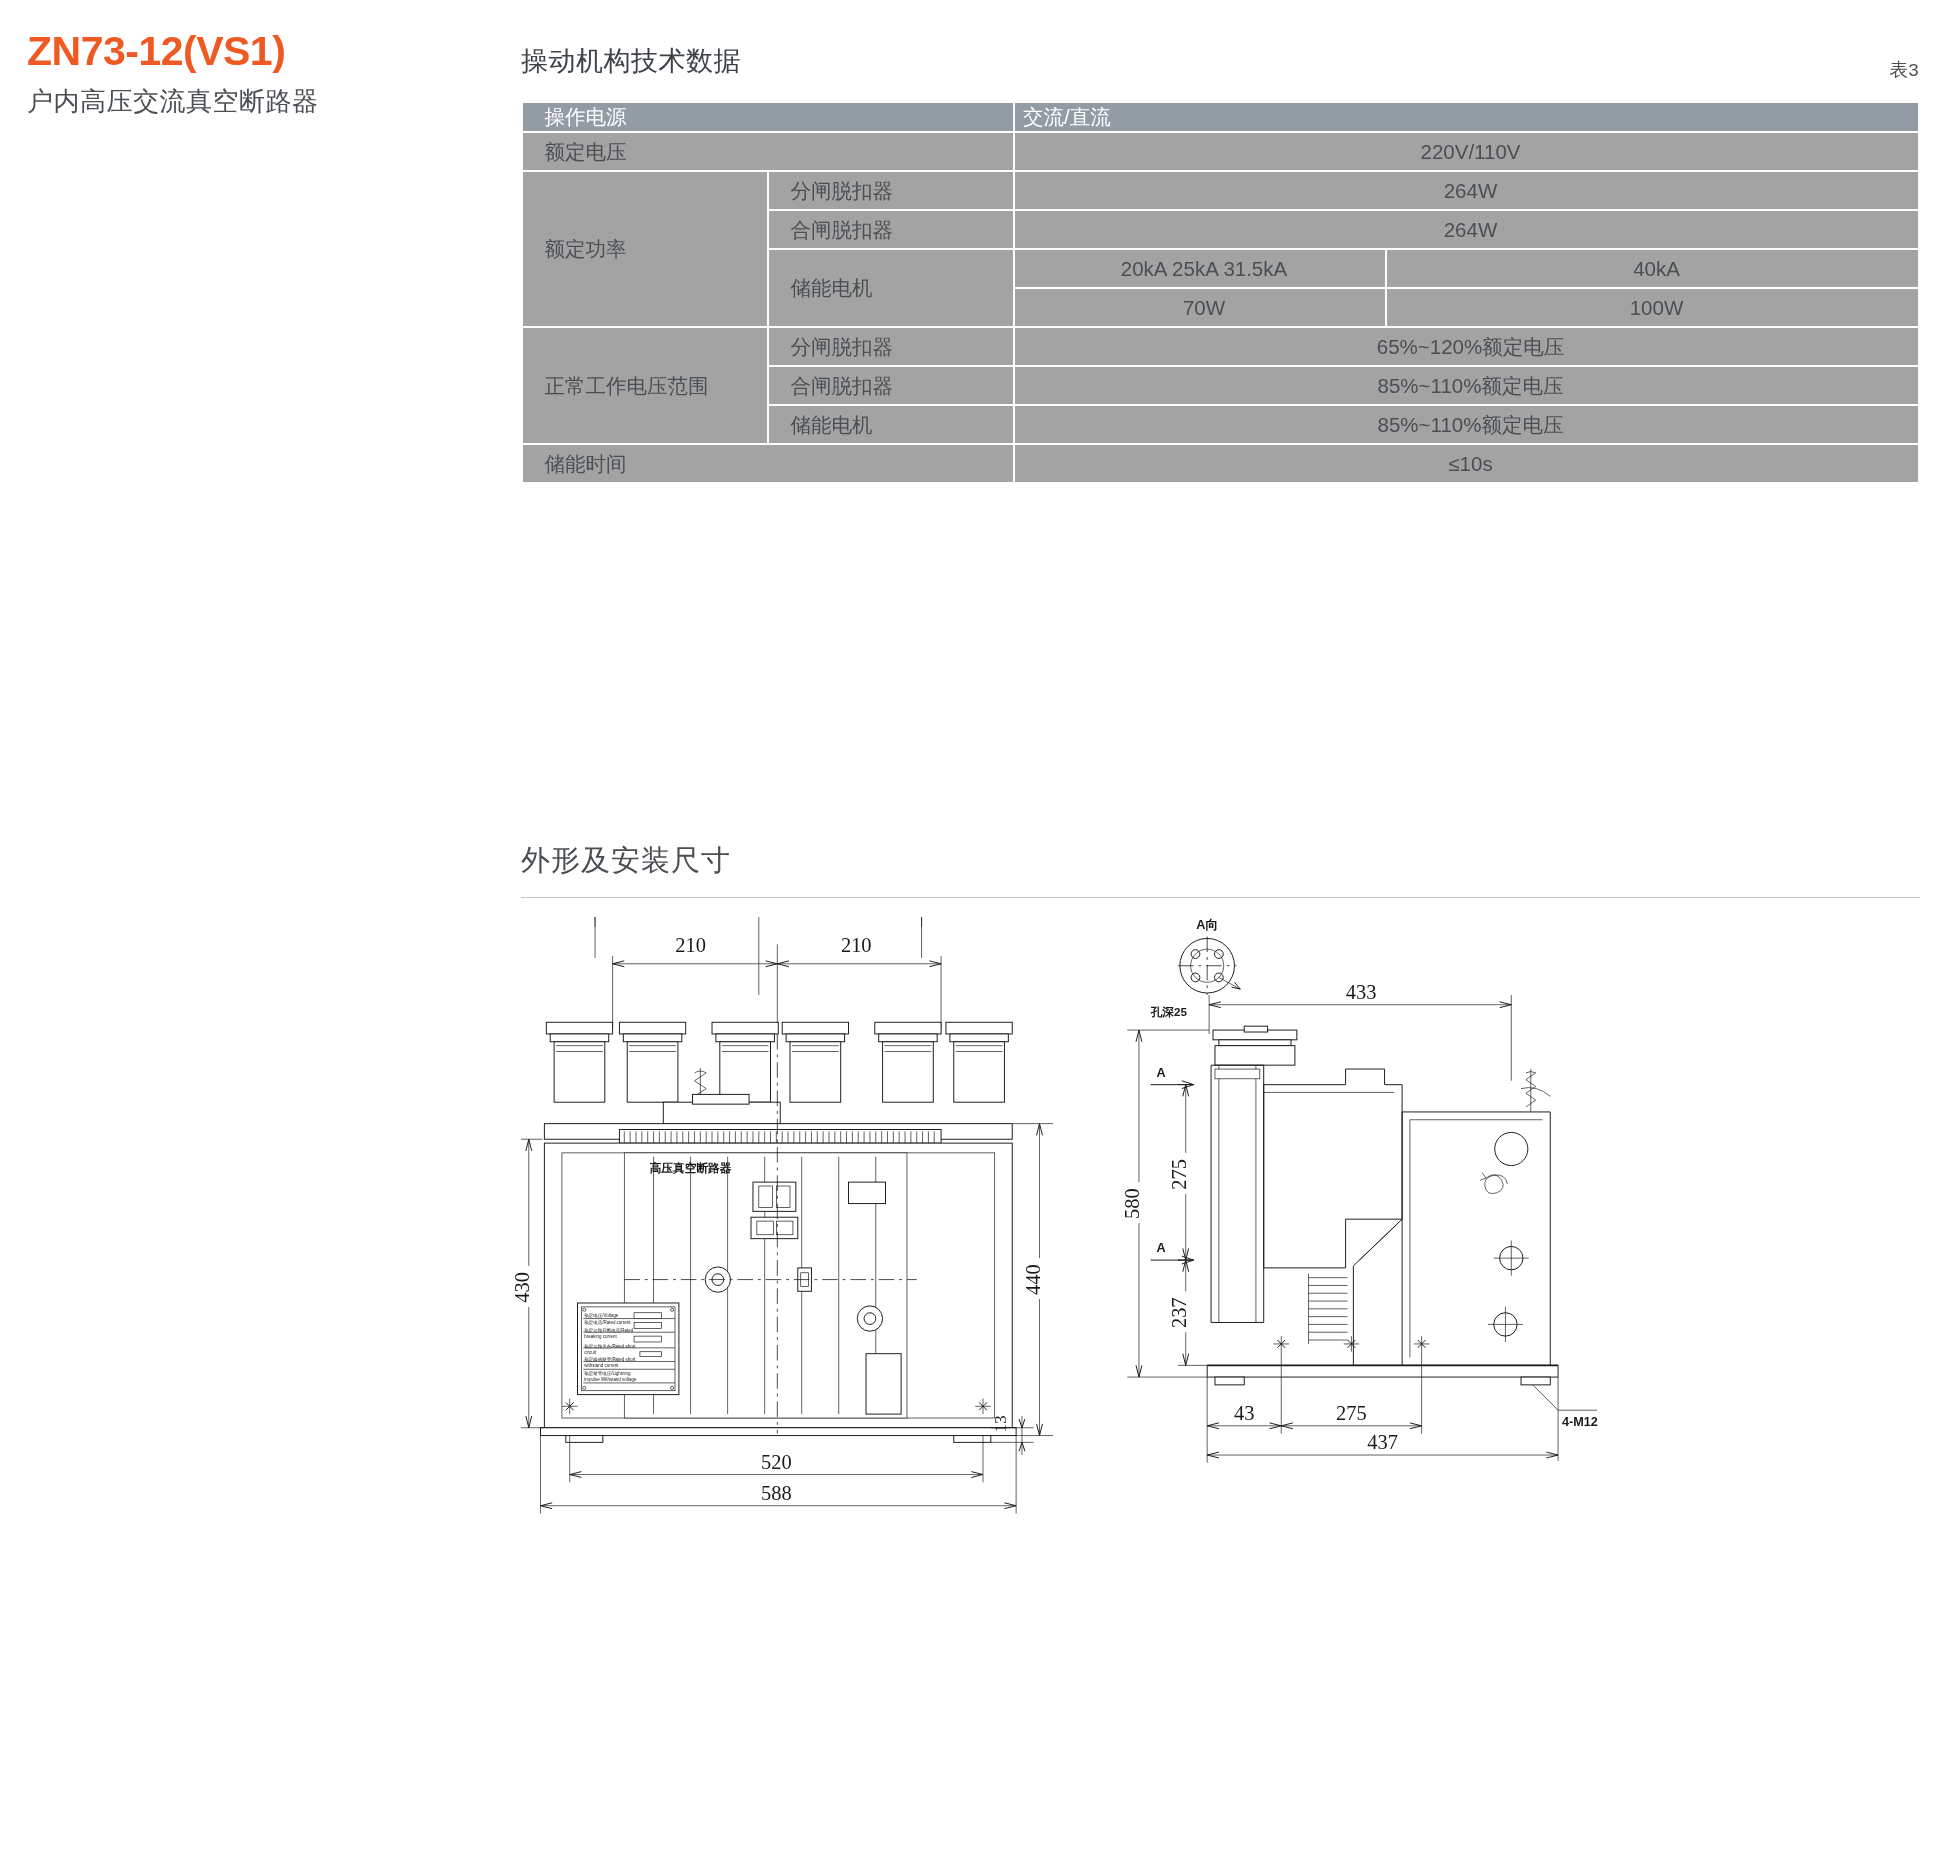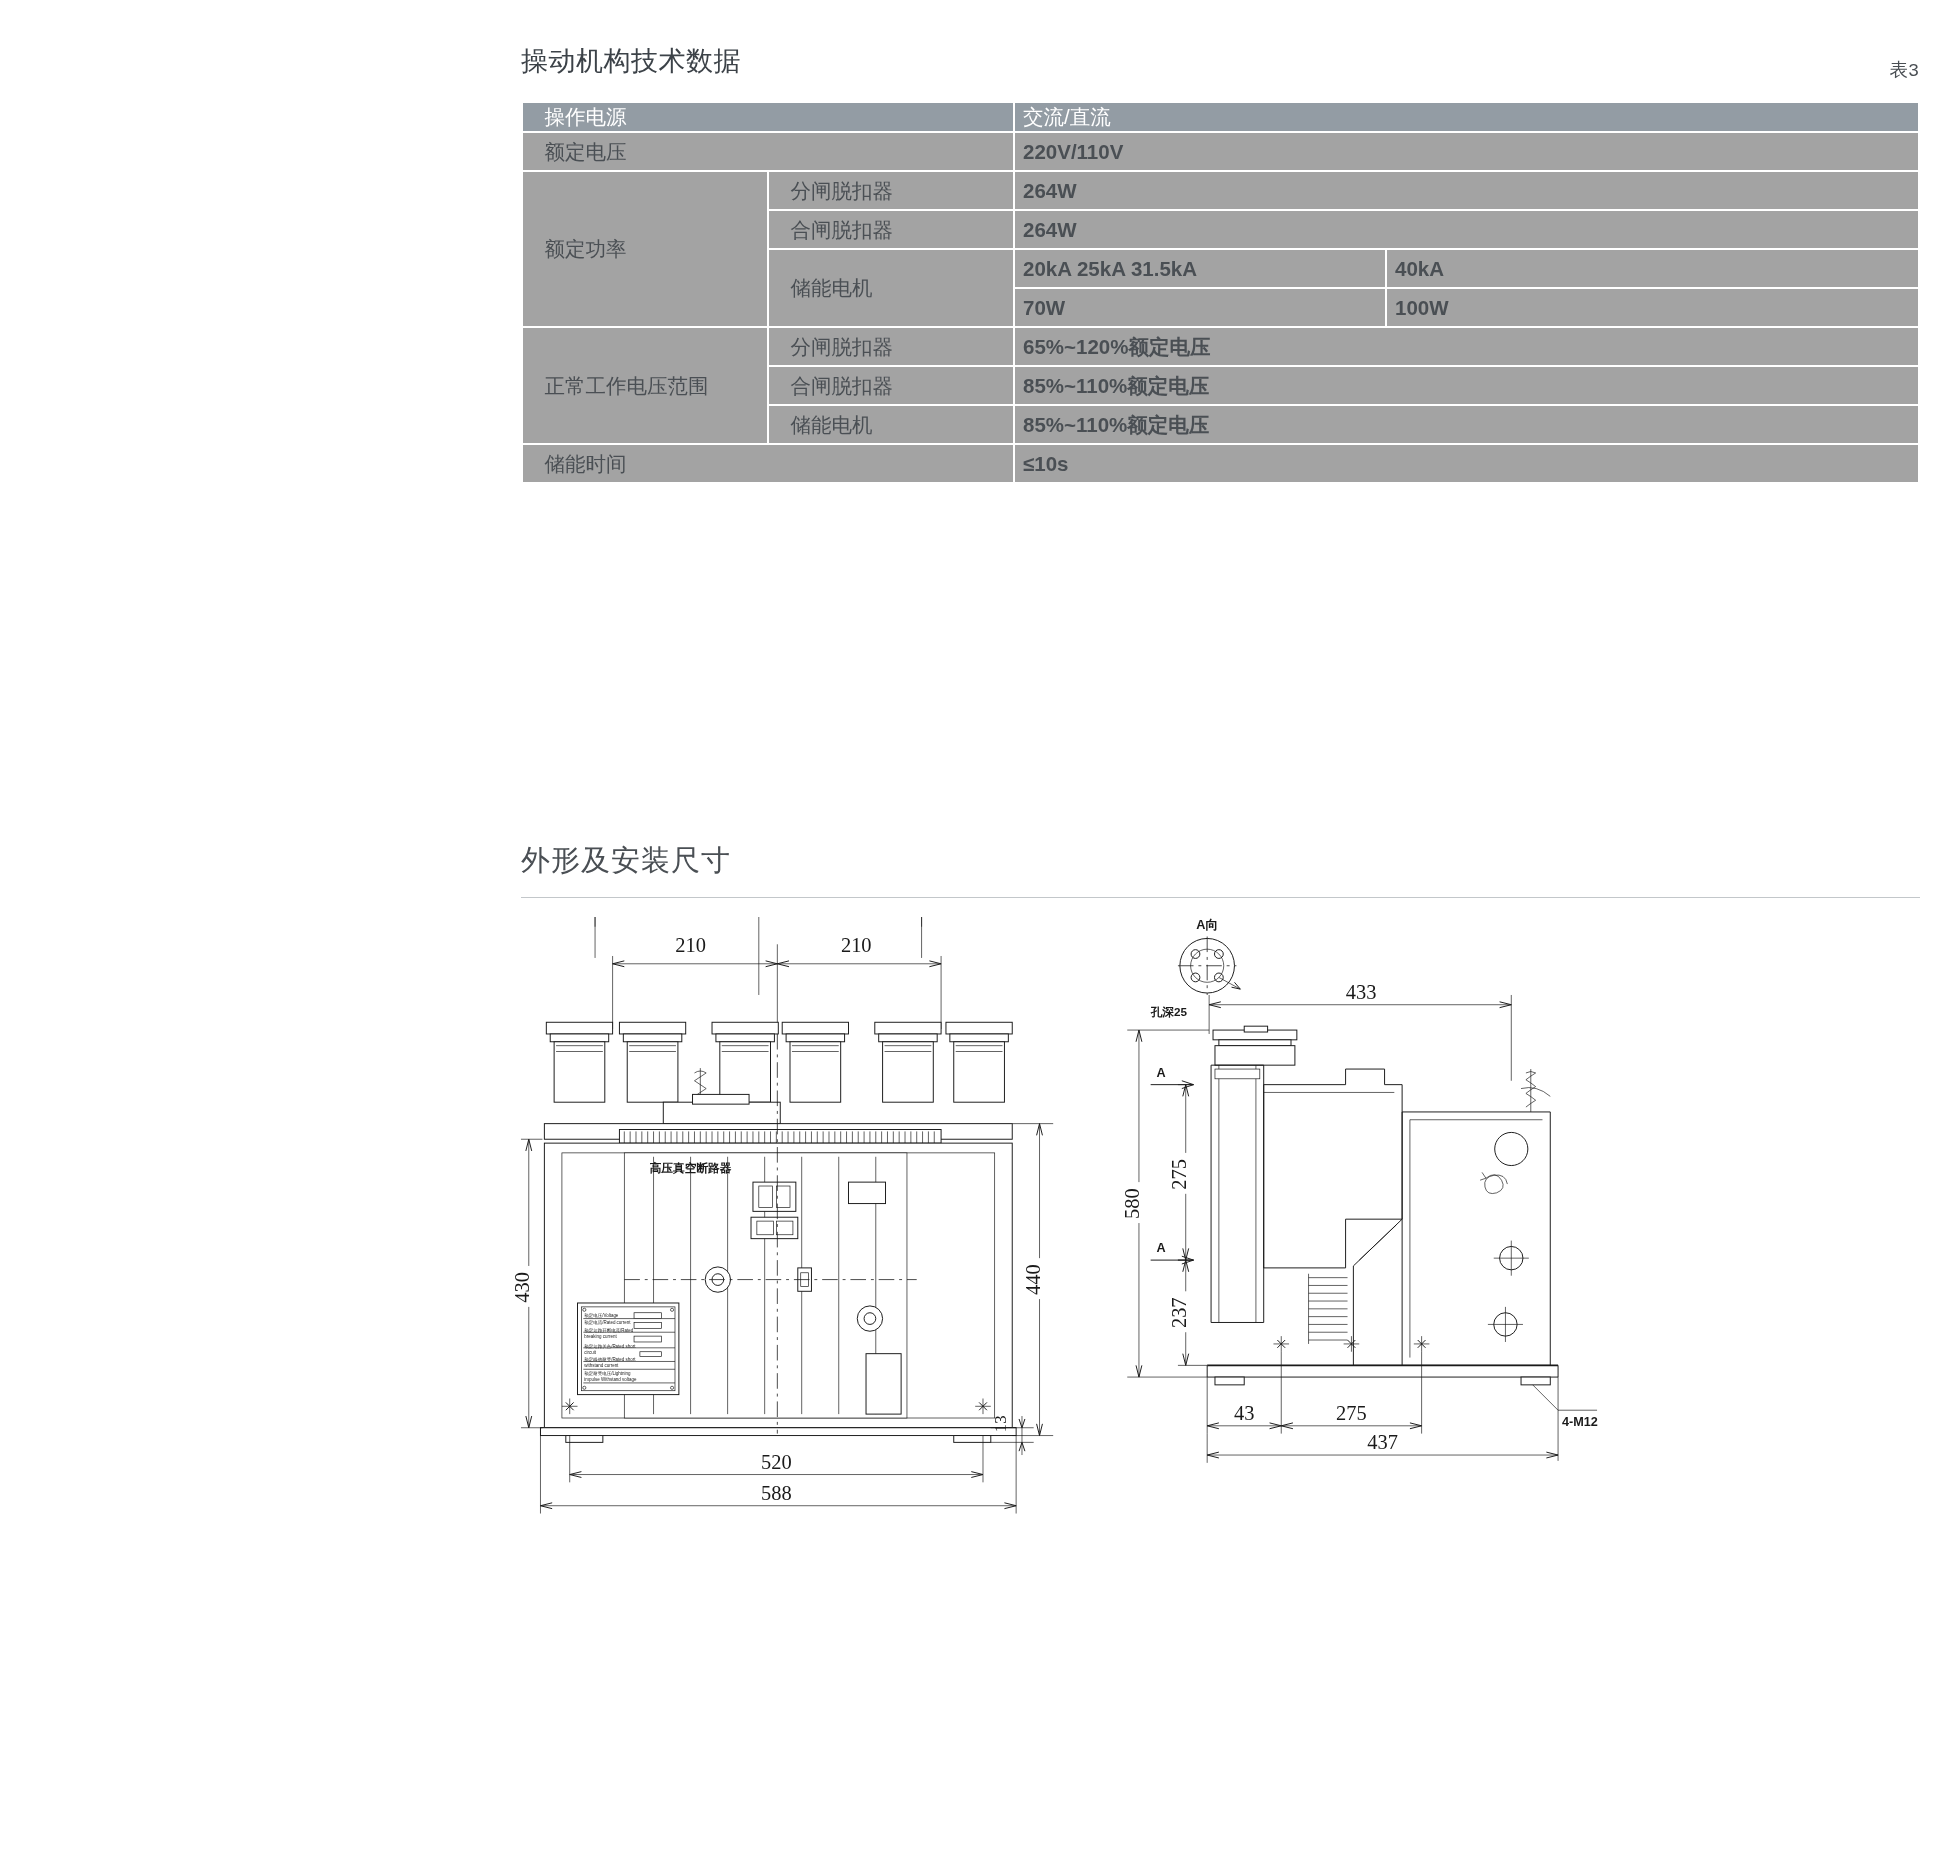--- a/index.html
+++ b/index.html
@@ -47,21 +47,21 @@
     height: 37px;
     font-weight: normal;
     text-align: left;
     vertical-align: middle;
   }
   .spec-table th.hdr {
     background: #939ca4; color: #ffffff;
     height: 23px;
   }
   .spec-table th.hdr.center { text-align: left; padding-left: 8px; }
-  .spec-table td.center { text-align: left; padding-left: 8px; font-weight: bold; }
+  .spec-table td.center { text-align: center; padding-left: 8px; }
   .spec-table td.vmid { vertical-align: middle; }
 
   
   .dim-heading {
     position: absolute; left: 521px; top: 841px;
     font-size: 29px; color: #4a4f54; letter-spacing: 1px;
   }
   .dim-rule {
     position: absolute; left: 521px; top: 897px;
     width: 1399px; height: 1px; background: #c3c7ca;
@@ -97,20 +97,24 @@
   .ln-h { stroke: #1a1a1a; stroke-width: 1.6; fill: none; }
   .cl   { stroke: #1a1a1a; stroke-width: 0.8; fill: none;
           stroke-dasharray: 16 5 3 5; }
   .wht  { fill: #ffffff; }
 </style>
 </head>
 <body>
 
 <div class="page">
 
+  <div class="title-block">
+    <div class="model-name">ZN73-12(VS1)</div>
+    <div class="model-sub">户内高压交流真空断路器</div>
+  </div>
 
   <div class="table-caption">操动机构技术数据</div>
   <div class="table-number">表3</div>
 
   <table class="spec-table">
     <tbody>
       <tr>
         <th class="hdr" colspan="2" style="width:488px">操作电源</th>
         <th class="hdr center" colspan="2">交流/直流</th>
       </tr>

